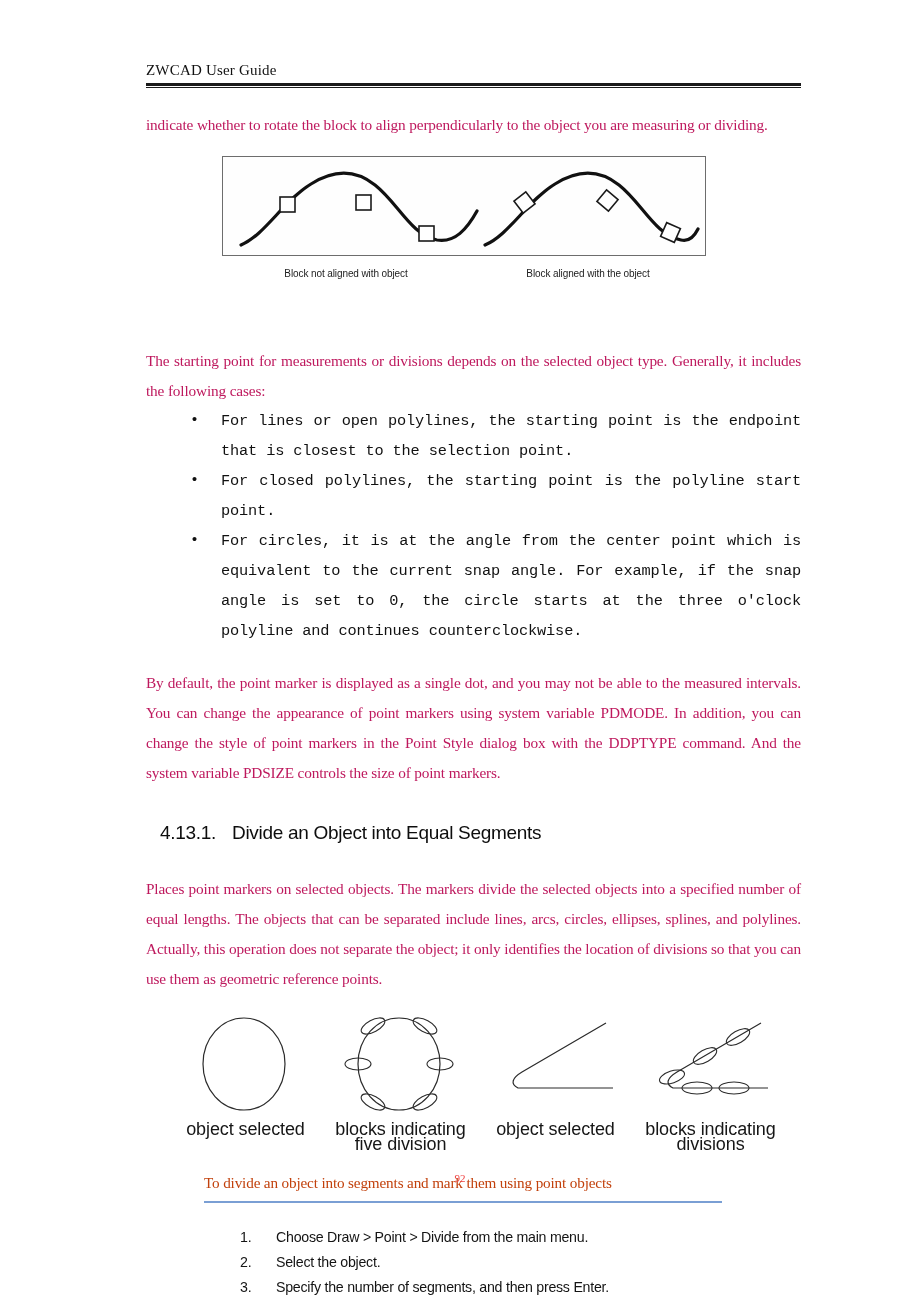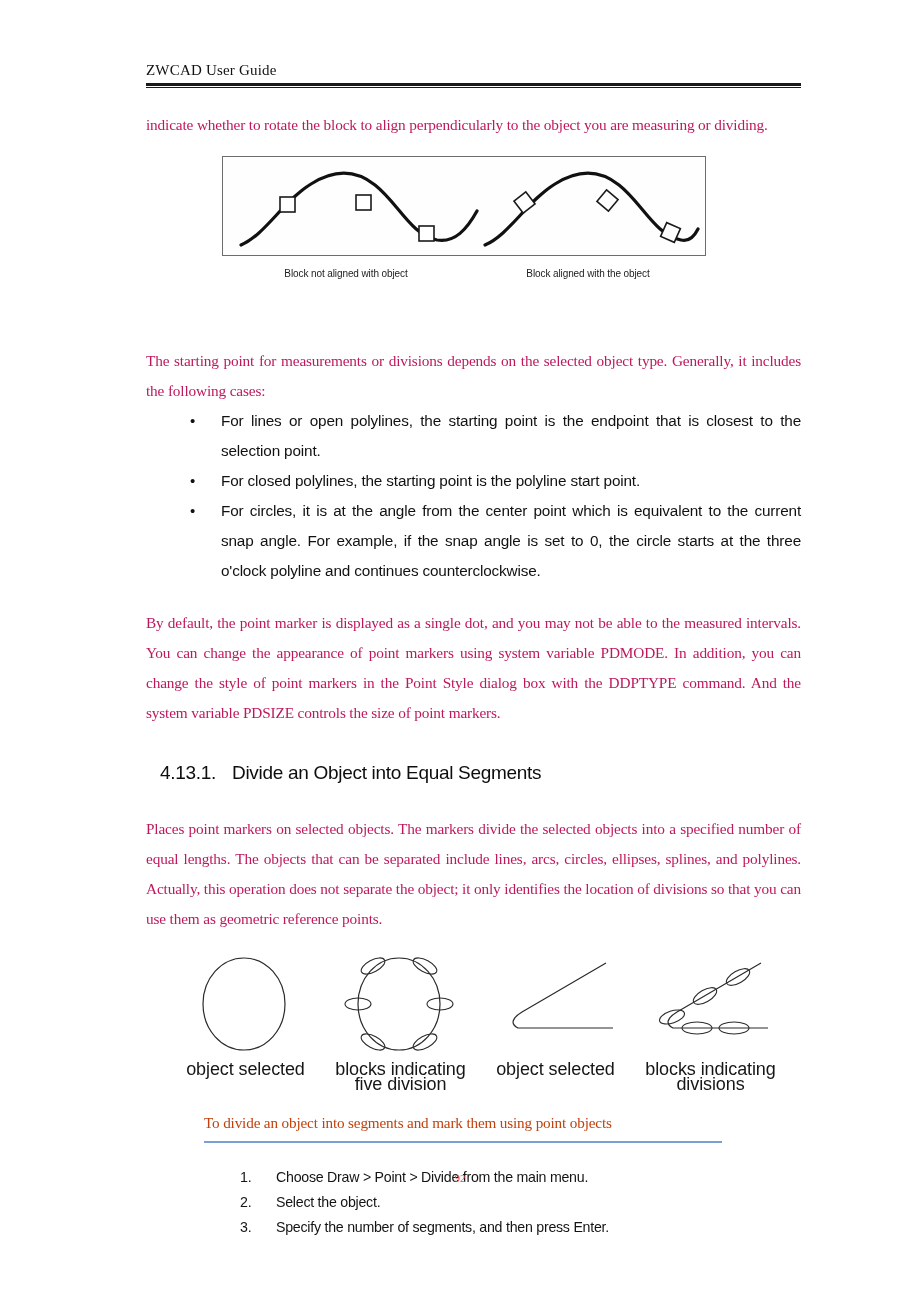--- a/index.html
+++ b/index.html
@@ -63,21 +63,21 @@
 
   
   ul.bullets {
     margin: 0;
     padding: 0;
     list-style: none;
   }
   ul.bullets > li {
     position: relative;
     padding-left: 75px;
-    font-family: Liberation Sans, sans-serif;
+    font-family: Liberation Mono, monospace;
     font-size: 15.3px;
     line-height: 30px;
     text-align: justify;
     letter-spacing: -0.15px;
   }
   ul.bullets > li::before {
     content: "\2022";
     position: absolute;
     left: 44px;
     top: 0;

